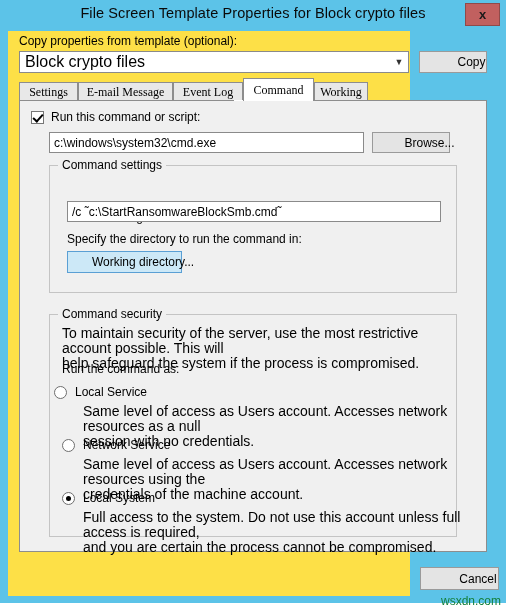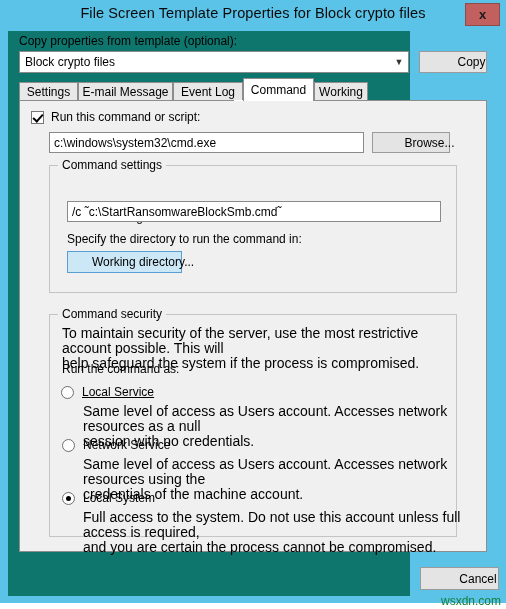--- a/index.html
+++ b/index.html
@@ -62,21 +62,21 @@
     cursor: pointer;
   }
 
   
   .client {
     position: absolute;
     left: 8px;
     top: 31px;
     width: 402px;
     height: 565px;
-    background: #0f766e;
+    background: #fde047;
     box-sizing: border-box;
   }
 
   .lbl {
     position: absolute;
     font-size: 12px;
     color: #000000;
     white-space: nowrap;
   }
 
@@ -90,21 +90,21 @@
     background: #ffffff;
     border: 1px solid #8a8a8a;
     box-sizing: border-box;
     display: flex;
     align-items: center;
     cursor: pointer;
   }
   .combo .val {
     flex: 1;
     padding-left: 5px;
-    font-size: 12px;
+    font-size: 16px;
     color: #000;
     white-space: nowrap;
     overflow: hidden;
   }
   .combo .arrow {
     width: 18px;
     text-align: center;
     font-size: 9px;
     color: #333;
   }
@@ -142,20 +142,21 @@
     border-bottom: none;
     box-sizing: border-box;
     font-size: 12px;
     color: #000;
     display: flex;
     align-items: center;
     justify-content: center;
     padding: 0 7px;
     cursor: pointer;
     white-space: nowrap;
+    font-family: Liberation Serif, serif;
   }
   .tab.active {
     height: 23px;
     background: #ffffff;
     border-color: #8d8d8d;
     z-index: 5;
   }
 
   .tabpanel {
     position: absolute;
@@ -382,21 +383,21 @@
         <div class="group" style="left:29px; top:213px; width:408px; height:223px;">
           <div class="group-title">Command security</div>
 
           <div class="para" style="left:12px; top:11px; width:390px;">
             <span>To maintain security of the server, use the most restrictive account possible. This will</span><br>
             <span>help safeguard the system if the process is compromised.</span>
           </div>
 
           <div class="lbl" style="left:12px; top:47px;">Run the command as:</div>
 
-          <div class="radio-row" style="left:11px; top:70px;text-decoration:underline;">
+          <div class="radio-row" style="left:4px; top:70px;">
             <div class="rad"></div>
             <div class="txt">Local Service</div>
           </div>
           <div class="para" style="left:33px; top:89px; width:380px;">
             <span>Same level of access as Users account. Accesses network resources as a null</span><br>
             <span>session with no credentials.</span>
           </div>
 
           <div class="radio-row" style="left:12px; top:123px;">
             <div class="rad"></div>

